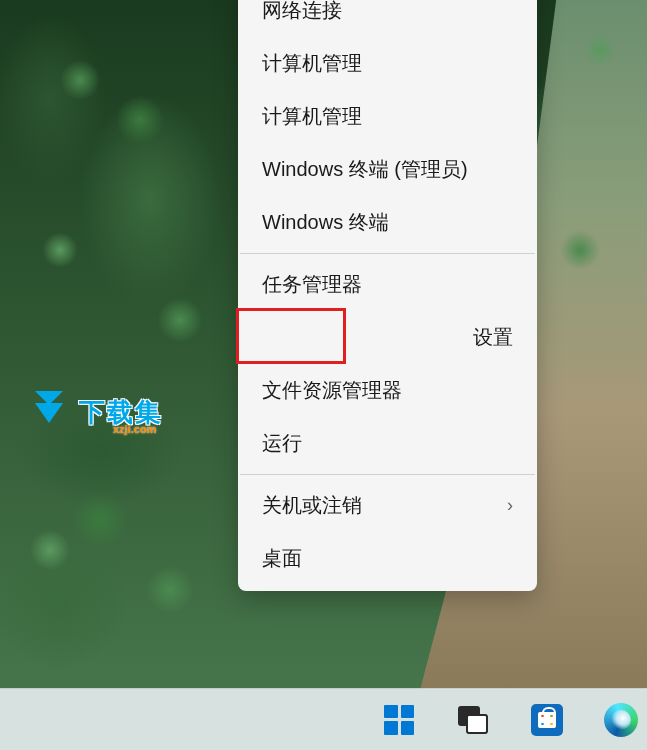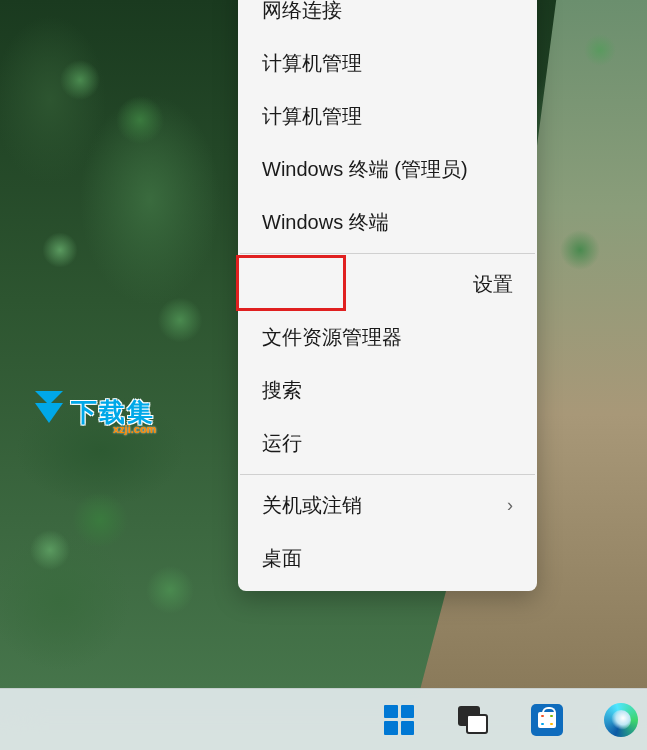--- a/index.html
+++ b/index.html
@@ -45,21 +45,21 @@
       radial-gradient(circle 20px at 600px 50px, #5a9a5f 0%, transparent 80%),
       radial-gradient(circle 25px at 580px 250px, #4a8a4f 0%, transparent 80%);
   }
   
   
   .watermark {
     position: absolute;
     left: 35px; top: 395px;
     display: flex;
     align-items: center;
-    gap: 8px;
+    gap: 16px;
   }
   .watermark-arrow {
     width: 0; height: 0;
     border-left: 14px solid transparent;
     border-right: 14px solid transparent;
     border-top: 20px solid #00a8e8;
     position: relative;
   }
   .watermark-arrow::before {
     content: '';
@@ -200,29 +200,29 @@
     <div class="menu-item">
       <span>计算机管理</span>
     </div>
     <div class="menu-item">
       <span>Windows 终端 (管理员)</span>
     </div>
     <div class="menu-item">
       <span>Windows 终端</span>
     </div>
     <div class="menu-sep"></div>
+    <div class="menu-item">
+      <span>任务管理器</span>
+    </div>
     <div class="menu-item" style="position:relative;justify-content:flex-end;">
       <span>设置</span>
       <div class="highlight-box" style="left:-2px; top:-3px; width:110px; height:56px;"></div>
     </div>
     <div class="menu-item">
       <span>文件资源管理器</span>
-    </div>
-    <div class="menu-item">
-      <span>搜索</span>
     </div>
     <div class="menu-item">
       <span>运行</span>
     </div>
     <div class="menu-sep"></div>
     <div class="menu-item">
       <span>关机或注销</span>
       <span class="chevron">›</span>
     </div>
     <div class="menu-item">

